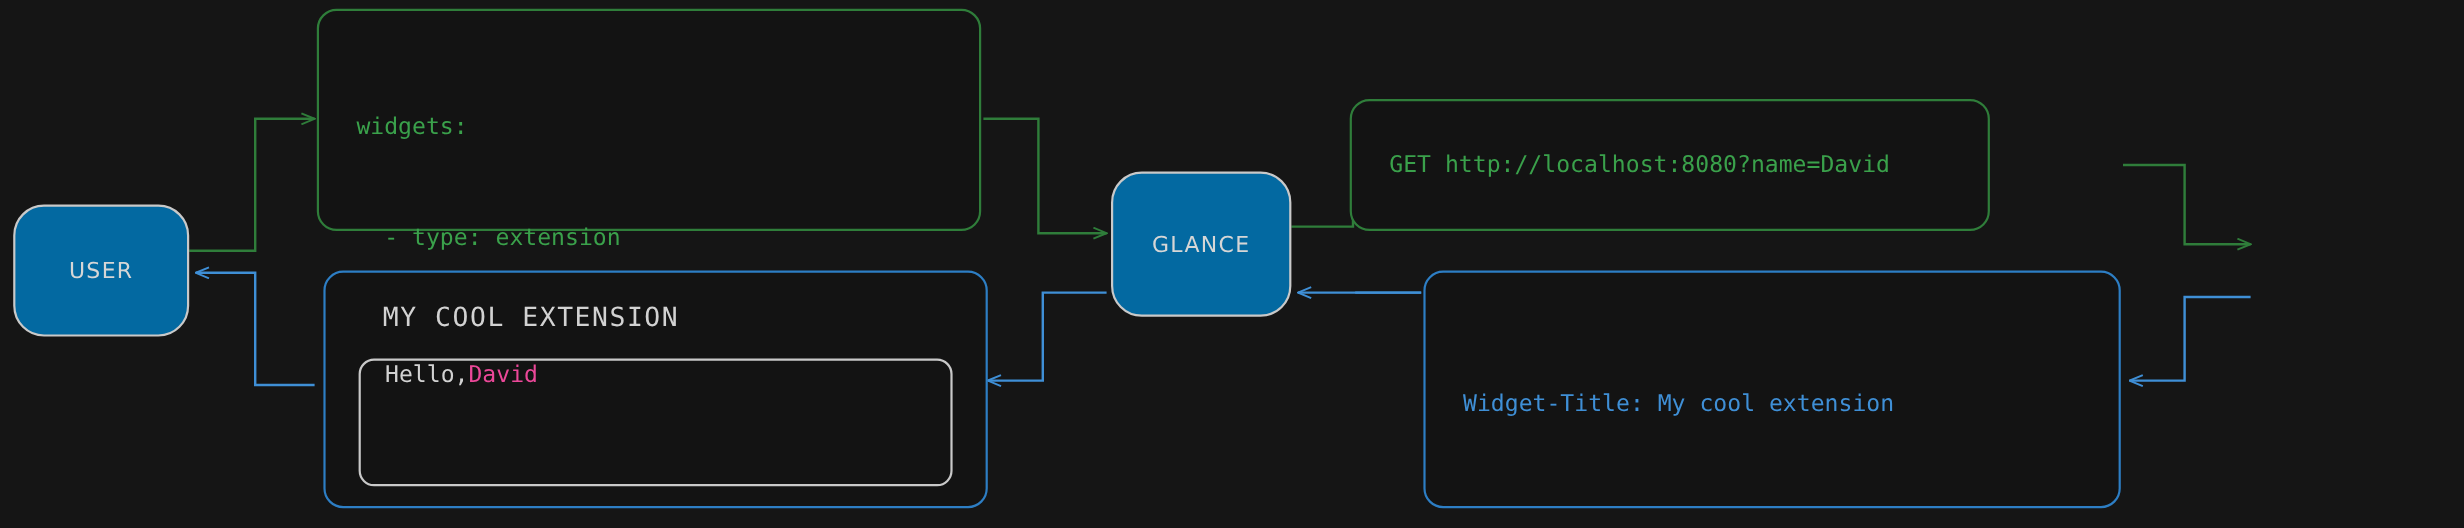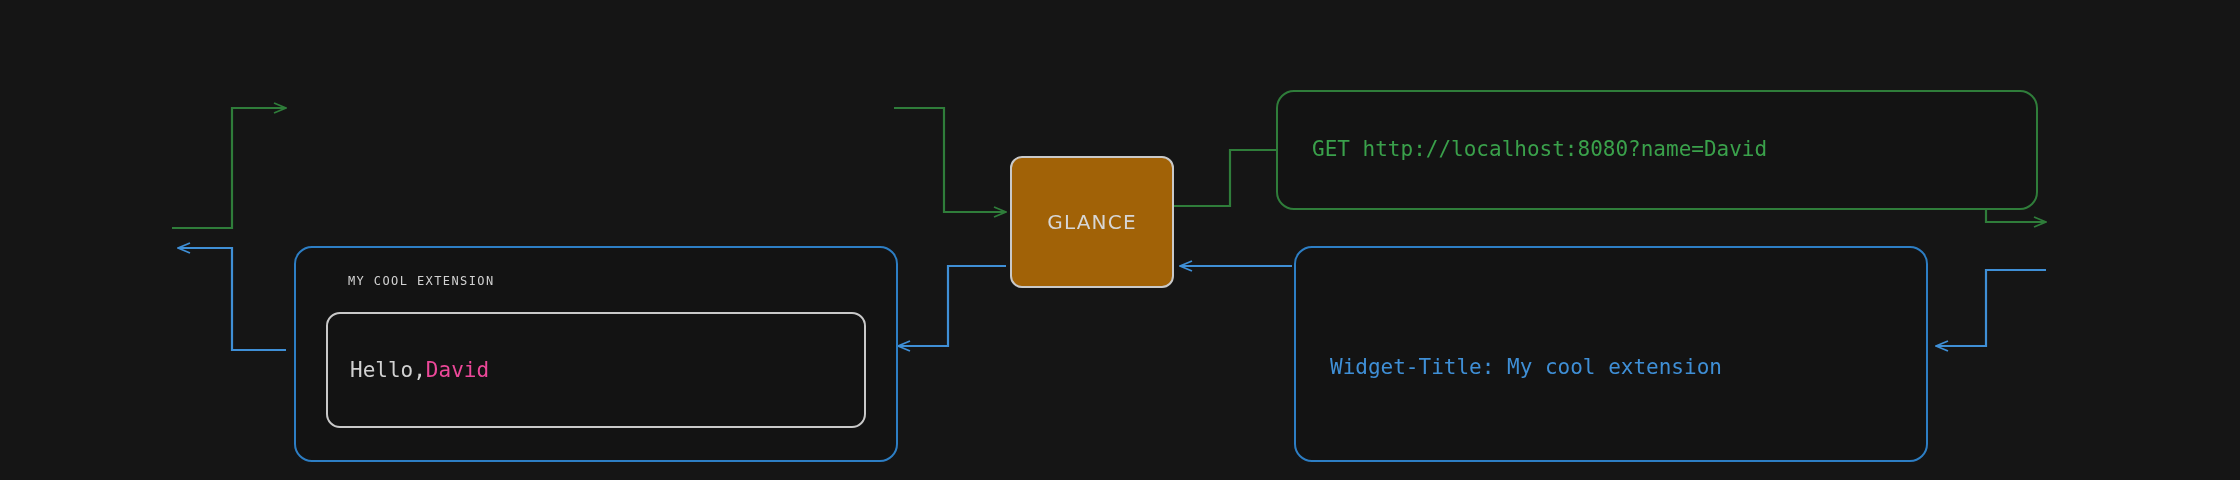--- a/index.html
+++ b/index.html
@@ -23,22 +23,22 @@
     position: absolute;
     left: 0; top: 0;
     width: 2240px;
     height: 480px;
     pointer-events: none;
   }
   .node {
     position: absolute;
     box-sizing: border-box;
     border: 2px solid #c9c9c9;
-    border-radius: 12px;
-    background: #a16207;
+    border-radius: 28px;
+    background: #0369a1;
     display: flex;
     align-items: center;
     justify-content: center;
     color: #d6d6d6;
     font-family: "DejaVu Sans", sans-serif;
     font-size: 20px;
     letter-spacing: 1.2px;
   }
   .codebox {
     position: absolute;
@@ -62,33 +62,33 @@
   .widgetcard {
     position: absolute;
     box-sizing: border-box;
     border: 2px solid #2d7ec4;
     border-radius: 18px;
     background: #131313;
     padding: 26px 30px 0 30px;
   }
   .widget-title {
     font-family: "DejaVu Sans Mono", monospace;
-    font-size: 12px;
+    font-size: 24px;
     color: #d2d2d2;
     letter-spacing: 1.4px;
     padding-left: 22px;
     padding-bottom: 4px;
   }
   .widget-body {
     margin-top: 20px;
     border: 2px solid #c9c9c9;
     border-radius: 14px;
     height: 112px;
     display: flex;
-    align-items: center;
+    align-items: flex-start;
     padding-left: 22px;
     font-family: "DejaVu Sans Mono", monospace;
     font-size: 21px;
     color: #d2d2d2;
   }
   .accent { color: #ec4899; }
 </style>
 </head>
 <body>
 
@@ -131,28 +131,39 @@
 
     <g>
       <path d="M1006,266 L948,266 L948,346 L898,346" fill="none" stroke="#3f8fd6" stroke-width="2.2" marker-end="url(#ahB)"></path>
     </g>
 
     <g>
       <path d="M286,350 L232,350 L232,248 L178,248" fill="none" stroke="#3f8fd6" stroke-width="2.2" marker-end="url(#ahB)"></path>
     </g>
   </svg>
 
+  <div class="node" style="left:12px; top:186px; width:160px; height:120px;">
+    <span>USER</span>
+  </div>
 
   <div class="node" style="left:1010px; top:156px; width:164px; height:132px;">
     <span>GLANCE</span>
   </div>
 
 
+  <div class="codebox green" style="left:288px; top:8px; width:604px; height:202px;">
+    <div>widgets:</div>
+    <div>  - type: extension</div>
+    <div>    url: http://localhost:8080</div>
+    <div>    allow-potentially-dangerous-html: true</div>
+    
+    
+  </div>
 
-  <div class="codebox green" style="left:1276px; top:90px; width:762px; height:120px; display:flex; align-items:center;">
+  <div class="codebox green" style="left:1227px; top:90px; width:582px; height:120px; display:flex; align-items:center;">
     <div>GET http://localhost:8080?name=David</div>
   </div>
 
   <div class="codebox blue" style="left:1294px; top:246px; width:634px; height:216px; padding-top:36px;">
     <div>Widget-Title: My cool extension</div>
     
     
     
   </div>
 

